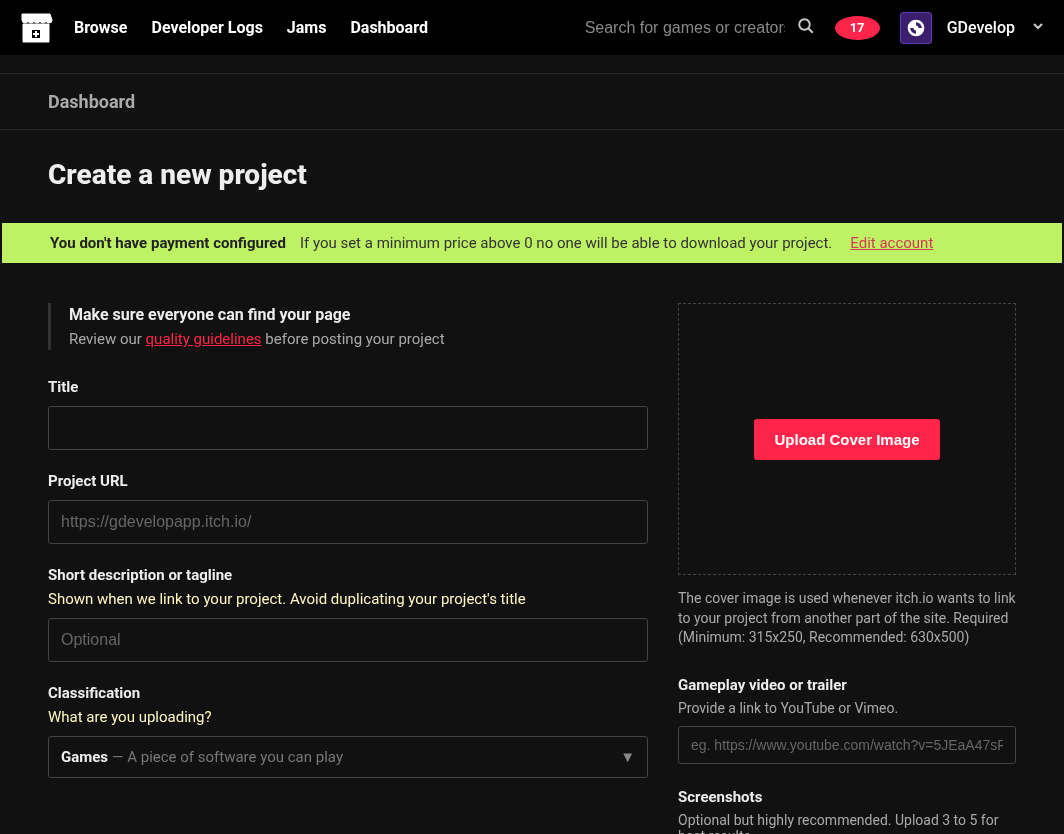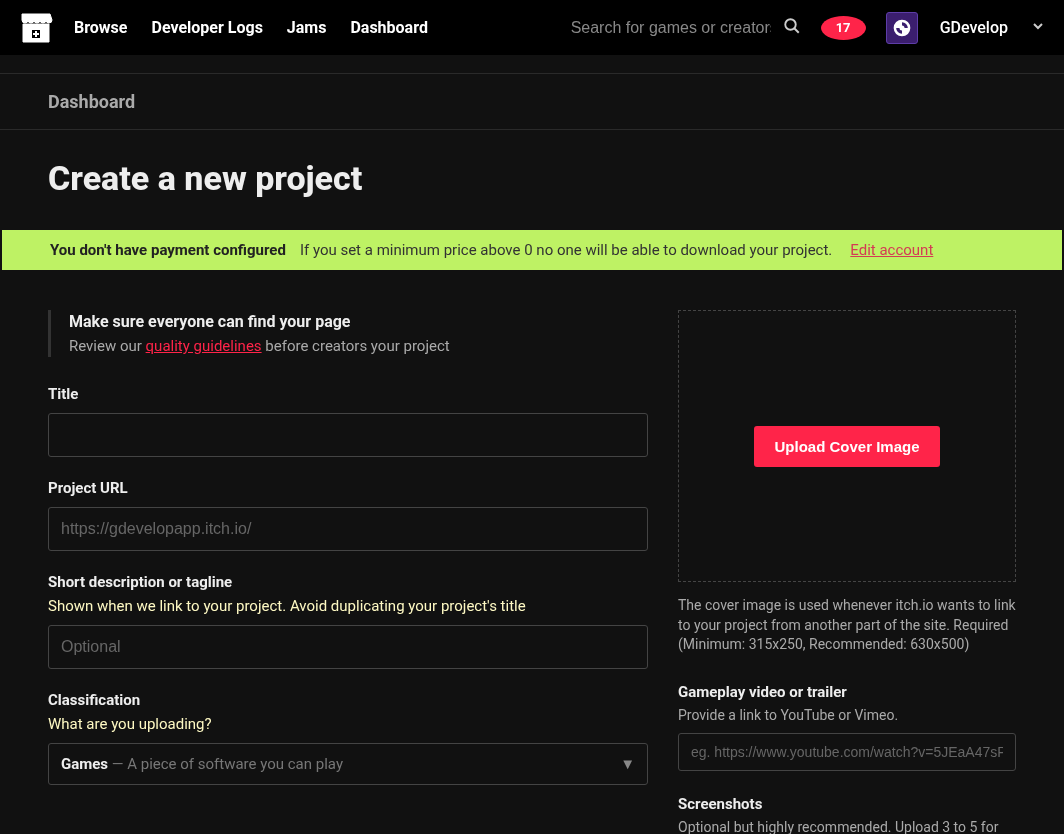--- a/index.html
+++ b/index.html
@@ -64,21 +64,21 @@
       height: 24px;
       display: flex;
       align-items: center;
       justify-content: center;
       font-size: 13px;
       font-weight: 700;
     }
     .user-block {
       display: flex;
       align-items: center;
-      gap: 22px;
+      gap: 15px;
       cursor: pointer;
     }
     .avatar {
       width: 32px;
       height: 32px;
       background: #3b1e6e;
       border: 1px solid #5e3da8;
       border-radius: 3px;
       display: flex;
       align-items: center;
@@ -100,21 +100,21 @@
     .breadcrumb {
       color: #aaa;
       font-size: 18px;
       font-weight: 700;
     }
 
     
     .page-title-wrap { padding: 28px 48px 24px; }
     .page-title {
       color: #eee;
-      font-size: 34px;
+      font-size: 28px;
       font-weight: 800;
     }
 
     
     .warning-banner {
       background: #bef264;
       color: #333;
       padding: 11px 48px;
       font-size: 15px;
       display: flex;
@@ -308,21 +308,21 @@
   <span>If you set a minimum price above 0 no one will be able to download your project.</span>
   <a class="warning-link">Edit account</a>
 </div>
 
 <div class="content">
   <div class="left-col">
 
     <div class="guideline-box">
       <div class="guideline-title">Make sure everyone can find your page</div>
       <div class="guideline-sub">
-        <span>Review our </span><a class="guideline-link">quality guidelines</a><span> before creators your project</span>
+        <span>Review our </span><a class="guideline-link">quality guidelines</a><span> before posting your project</span>
       </div>
     </div>
 
     <div class="form-group">
       <label class="form-label">Title</label>
       <input class="form-input" style="">
     </div>
 
     <div class="form-group">
       <label class="form-label">Project URL</label>

